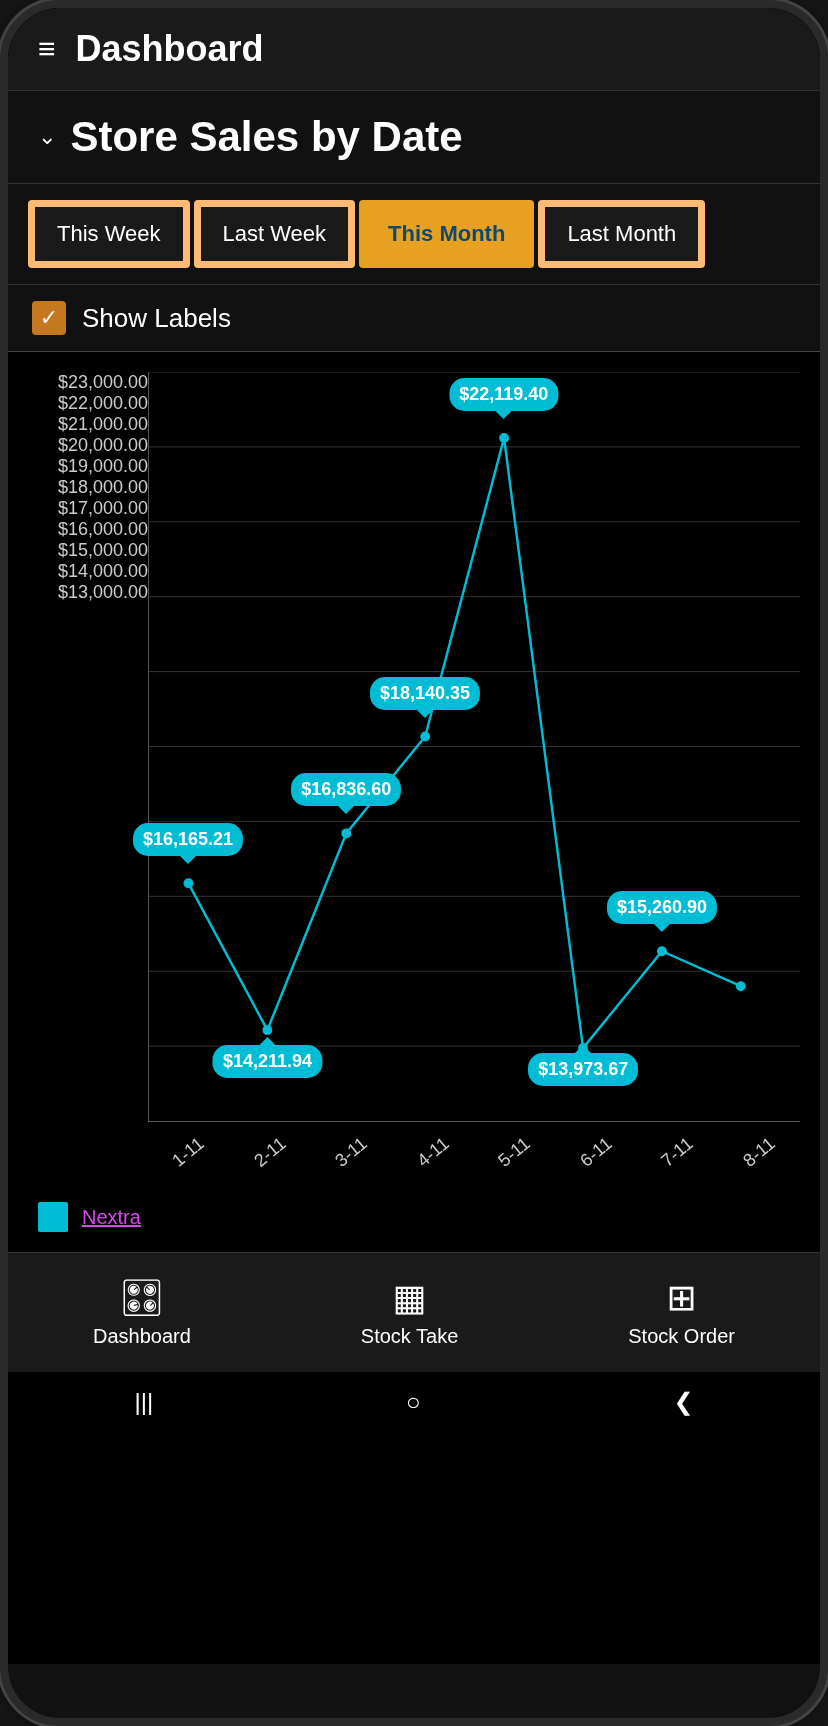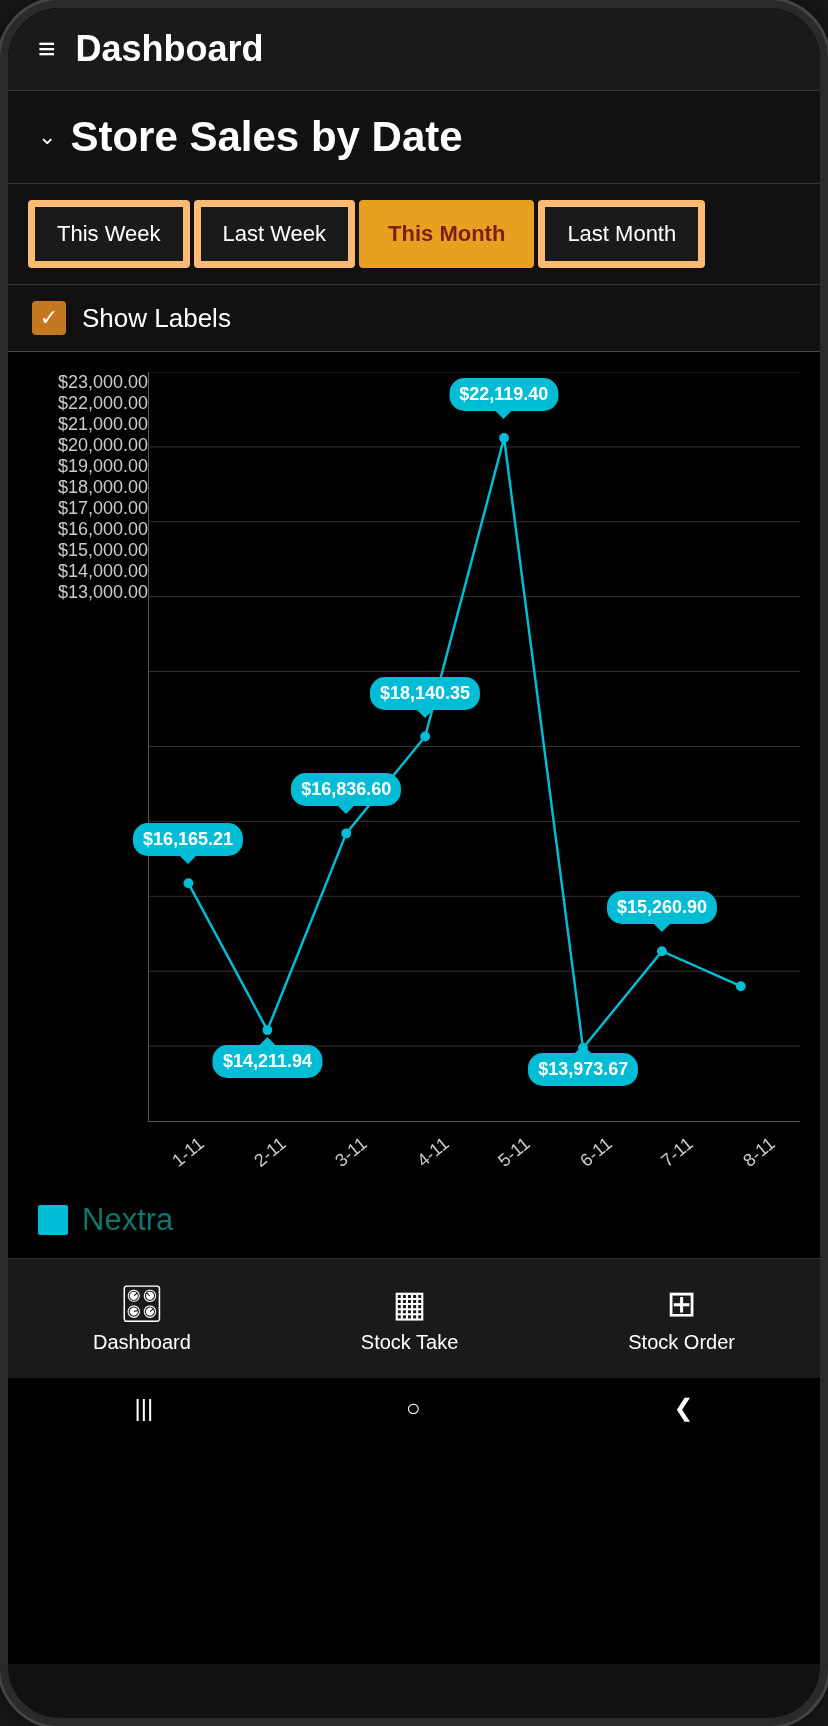--- a/index.html
+++ b/index.html
@@ -92,21 +92,21 @@
       border: 7px solid #fdba74;
       border-radius: 4px;
       color: white;
       font-size: 22px;
       cursor: pointer;
       background: #1a1a1a;
     }
     .tab.active {
       background: #e8a020;
       border-color: #e8a020;
-      color: #7f1d1d;
+      color: #0c4a6e;
       font-weight: bold;
     }
     .show-labels-row {
       background: #111;
       padding: 16px 24px;
       display: flex;
       align-items: center;
       gap: 16px;
       border-bottom: 1px solid #444;
     }
@@ -233,22 +233,23 @@
       align-items: center;
       gap: 14px;
     }
     .legend-color {
       width: 30px;
       height: 30px;
       background: #00bcd4;
       border-radius: 2px;
     }
     .legend-text {
-      color: #0f766e;
-      font-size: 31px;
+      color: #d946ef;
+      font-size: 20px;
+      text-decoration: underline;
     }
     .bottom-nav {
       background: #1a1a1a;
       height: 120px;
       display: flex;
       justify-content: space-around;
       align-items: center;
       border-top: 1px solid #333;
     }
     .nav-item {

